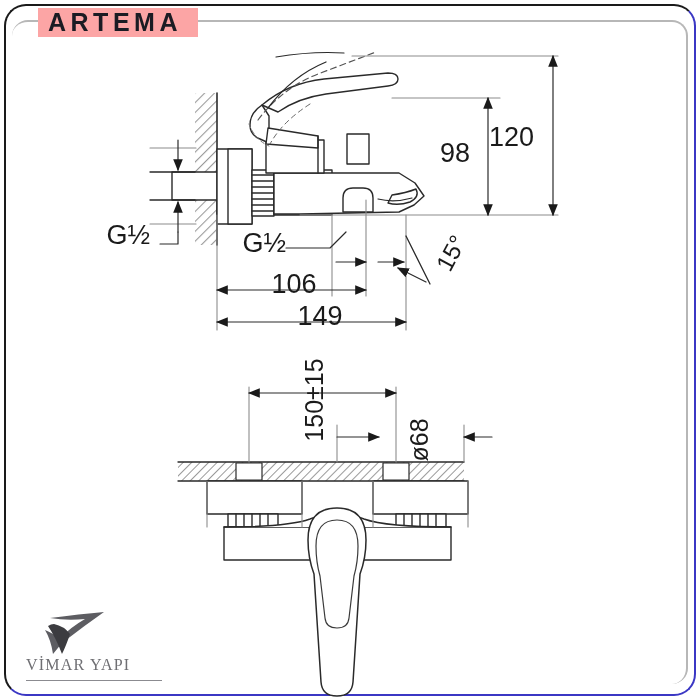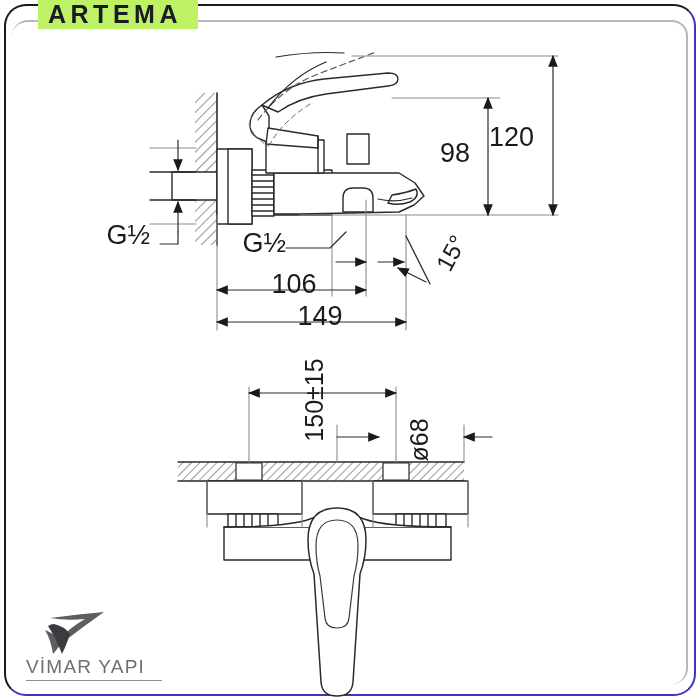--- a/index.html
+++ b/index.html
@@ -33,22 +33,22 @@
     width: 676px; height: 664px;
     border-radius: 16px;
     border: 2px solid #b7b7b7;
     border-left: none;
     border-bottom: none;
     pointer-events: none;
   }
   
   #brand {
     position: absolute;
-    left: 38px; top: 0;
-    background: #bef264;
+    left: 38px; top: 8px;
+    background: #fca5a5;
     padding: 2px 16px 2px 10px;
     z-index: 6;
   }
   #brand .wordmark {
     font-family: "Liberation Sans", sans-serif;
     font-size: 25px;
     font-weight: 700;
     letter-spacing: 4.5px;
     color: #1b1b23;
     line-height: 1;
@@ -63,22 +63,22 @@
   
   #watermark {
     position: absolute;
     left: 24px; top: 612px;
     width: 160px; height: 72px;
     z-index: 5;
   }
   #watermark .mark-text {
     position: absolute;
     left: 2px; top: 44px;
-    font-family: Liberation Sans, sans-serif;
-    font-size: 19px;
+    font-family: Liberation Serif, serif;
+    font-size: 16px;
     letter-spacing: 1.2px;
     color: #6f6f73;
     white-space: nowrap;
   }
   #watermark .mark-rule {
     position: absolute;
     left: 2px; top: 68px;
     width: 136px; height: 1px;
     background: #8b8b90;
   }

